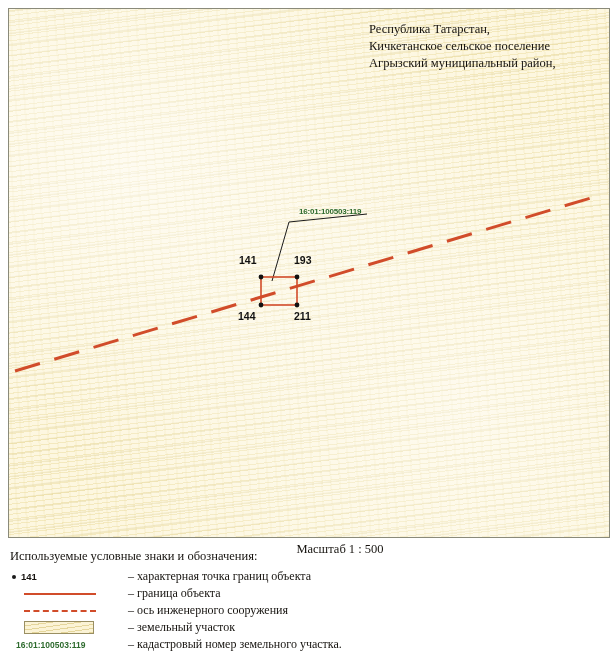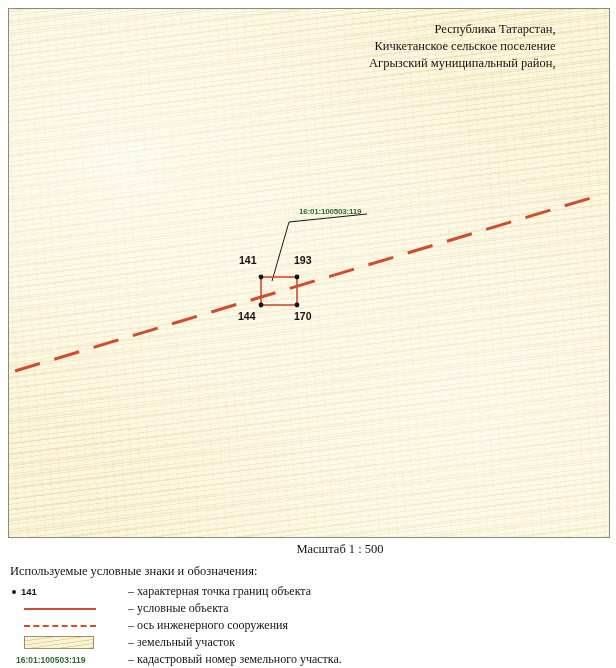--- a/index.html
+++ b/index.html
@@ -62,21 +62,21 @@
   
   #map-title {
     position: absolute;
     left: 360px;
     top: 12px;
     font-size: 12.5px;
     line-height: 17px;
     color: #16130f;
     white-space: nowrap;
   }
-  #map-title div { font-family: "Liberation Serif", serif; text-align: right; }
+  #map-title div { font-family: "Liberation Serif", serif; }
 
   
   #vector-svg {
     position: absolute;
     inset: 0;
   }
 
   .pt-label {
     position: absolute;
     font-family: "Liberation Sans", sans-serif;
@@ -104,21 +104,21 @@
     text-align: center;
     font-size: 12.5px;
     color: #16130f;
     padding-left: 32px;
   }
 
   
   #legend {
     position: absolute;
     left: 10px;
-    top: 564px;
+    top: 549px;
     width: 600px;
     font-size: 12px;
     color: #16130f;
   }
   #legend-title {
     font-size: 12.5px;
     margin-bottom: 4px;
   }
   .legend-row {
     display: flex;
@@ -209,21 +209,21 @@
     <circle cx="252" cy="268" r="2.4" fill="#111"></circle>
     <circle cx="288" cy="268" r="2.4" fill="#111"></circle>
     <circle cx="288" cy="296" r="2.4" fill="#111"></circle>
     <circle cx="252" cy="296" r="2.4" fill="#111"></circle>
   </svg>
 
   <div class="cad-label" style="left:290px; top:198px;">16:01:100503:119</div>
 
   <div class="pt-label" style="left:230px; top:245px;">141</div>
   <div class="pt-label" style="left:285px; top:245px;">193</div>
-  <div class="pt-label" style="left:285px; top:301px;">170</div>
+  <div class="pt-label" style="left:285px; top:301px;">211</div>
   <div class="pt-label" style="left:229px; top:301px;">144</div>
 </div>
 
 <div id="scale-caption">Масштаб 1 : 500</div>
 
 <div id="legend">
   <div id="legend-title">Используемые условные знаки и обозначения:</div>
 
   <div class="legend-row">
     <div class="legend-symbol">
@@ -232,21 +232,21 @@
         <span>141</span>
       </span>
     </div>
     <div class="legend-text">– характерная точка границ объекта</div>
   </div>
 
   <div class="legend-row">
     <div class="legend-symbol">
       <span class="sym-line-solid"></span>
     </div>
-    <div class="legend-text">– условные объекта</div>
+    <div class="legend-text">– граница объекта</div>
   </div>
 
   <div class="legend-row">
     <div class="legend-symbol">
       <span class="sym-line-dashed"></span>
     </div>
     <div class="legend-text">– ось инженерного сооружения</div>
   </div>
 
   <div class="legend-row">

